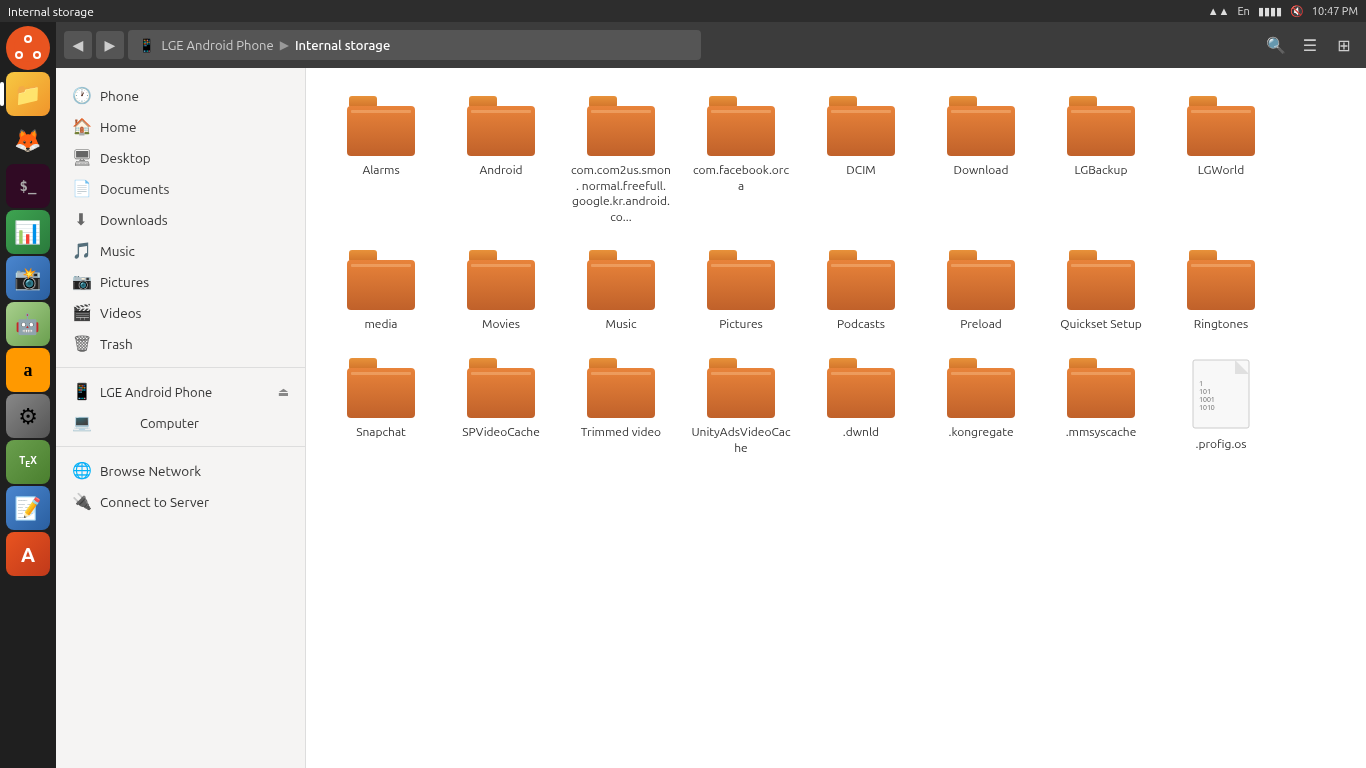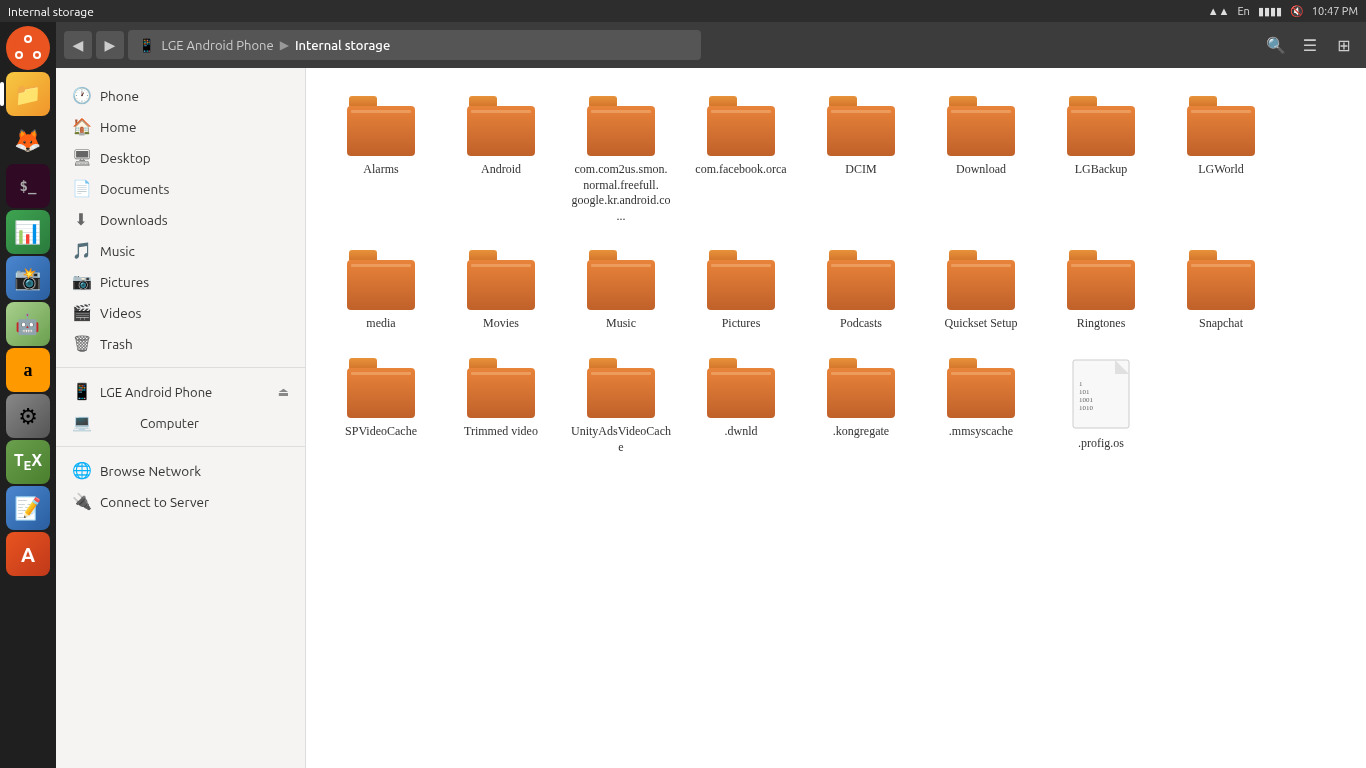--- a/index.html
+++ b/index.html
@@ -173,21 +173,20 @@
       align-content: flex-start;
     }
     .file-item {
       width: 110px;
       display: flex;
       flex-direction: column;
       align-items: center;
       padding: 8px 4px;
       border-radius: 4px;
       cursor: pointer;
-      font-family: Liberation Serif, serif;
     }
     .folder-icon {
       position: relative;
       width: 72px;
       height: 60px;
       margin-bottom: 6px;
     }
     .file-name {
       font-size: 12px;
       color: #333;
@@ -296,21 +295,21 @@
     <div class="dock-icon dock-calc" title="Calc">📊</div>
     <div class="dock-icon dock-shotwell" title="Shotwell">📸</div>
     <div class="dock-icon dock-android" title="Android Studio" style="background: linear-gradient(135deg, rgb(168, 208, 141), rgb(106, 159, 78));">
       <span style="font-size:20px;">🤖</span>
     </div>
     <div class="dock-icon dock-amazon" title="Amazon" style="background: rgb(255, 153, 0);">
       <span style="color:#000; font-size:18px; font-weight:bold; font-family:serif;">a</span>
     </div>
     <div class="dock-icon dock-settings" title="Settings">⚙</div>
     <div class="dock-icon dock-tex" title="TeX" style="background: linear-gradient(135deg, rgb(106, 159, 78), rgb(74, 127, 46));">
-      <span style="color:#fff; font-size:16px; font-weight:bold;">T<sub>E</sub>X</span>
+      <span style="color:#fff; font-size:10px; font-weight:bold;">T<sub>E</sub>X</span>
     </div>
     <div class="dock-icon dock-docs" title="Docs">📝</div>
     <div class="dock-icon dock-store" title="Store" style="background: linear-gradient(135deg, rgb(233, 84, 32), rgb(192, 57, 26));">
       <span style="color:#fff; font-size:20px; font-weight:bold;">A</span>
     </div>
   </div>
 
 <div id="main-layout">
   <div id="window" style="flex:1; display:flex; flex-direction:column;">
 
@@ -660,20 +659,40 @@
         <rect x="2" y="10" width="68" height="50" rx="4" ry="4" fill="url(#body-podcasts)"></rect>
         <rect x="6" y="14" width="60" height="3" rx="1" fill="rgba(255,210,160,0.35)"></rect>
       </svg>
     </div>
               <div class="file-name">Podcasts</div>
             </div>
             <div class="file-item">
               <div class="folder-icon">
       <svg width="72" height="62" viewBox="0 0 72 62" xmlns="http://www.w3.org/2000/svg">
         <defs>
+          <linearGradient id="tab-preload" x1="0" y1="0" x2="0" y2="1">
+            <stop offset="0%" stop-color="#e8923a"></stop>
+            <stop offset="100%" stop-color="#d0722a"></stop>
+          </linearGradient>
+          <linearGradient id="body-preload" x1="0" y1="0" x2="0" y2="1">
+            <stop offset="0%" stop-color="#e8833a"></stop>
+            <stop offset="100%" stop-color="#c0612a"></stop>
+          </linearGradient>
+        </defs>
+        <rect x="4" y="0" width="28" height="12" rx="3" ry="3" fill="url(#tab-preload)"></rect>
+        <rect x="2" y="10" width="68" height="50" rx="4" ry="4" fill="url(#body-preload)"></rect>
+        <rect x="6" y="14" width="60" height="3" rx="1" fill="rgba(255,210,160,0.35)"></rect>
+      </svg>
+    </div>
+              <div class="file-name">Preload</div>
+            </div>
+            <div class="file-item">
+              <div class="folder-icon">
+      <svg width="72" height="62" viewBox="0 0 72 62" xmlns="http://www.w3.org/2000/svg">
+        <defs>
           <linearGradient id="tab-quickset" x1="0" y1="0" x2="0" y2="1">
             <stop offset="0%" stop-color="#e8923a"></stop>
             <stop offset="100%" stop-color="#d0722a"></stop>
           </linearGradient>
           <linearGradient id="body-quickset" x1="0" y1="0" x2="0" y2="1">
             <stop offset="0%" stop-color="#e8833a"></stop>
             <stop offset="100%" stop-color="#c0612a"></stop>
           </linearGradient>
         </defs>
         <rect x="4" y="0" width="28" height="12" rx="3" ry="3" fill="url(#tab-quickset)"></rect>

